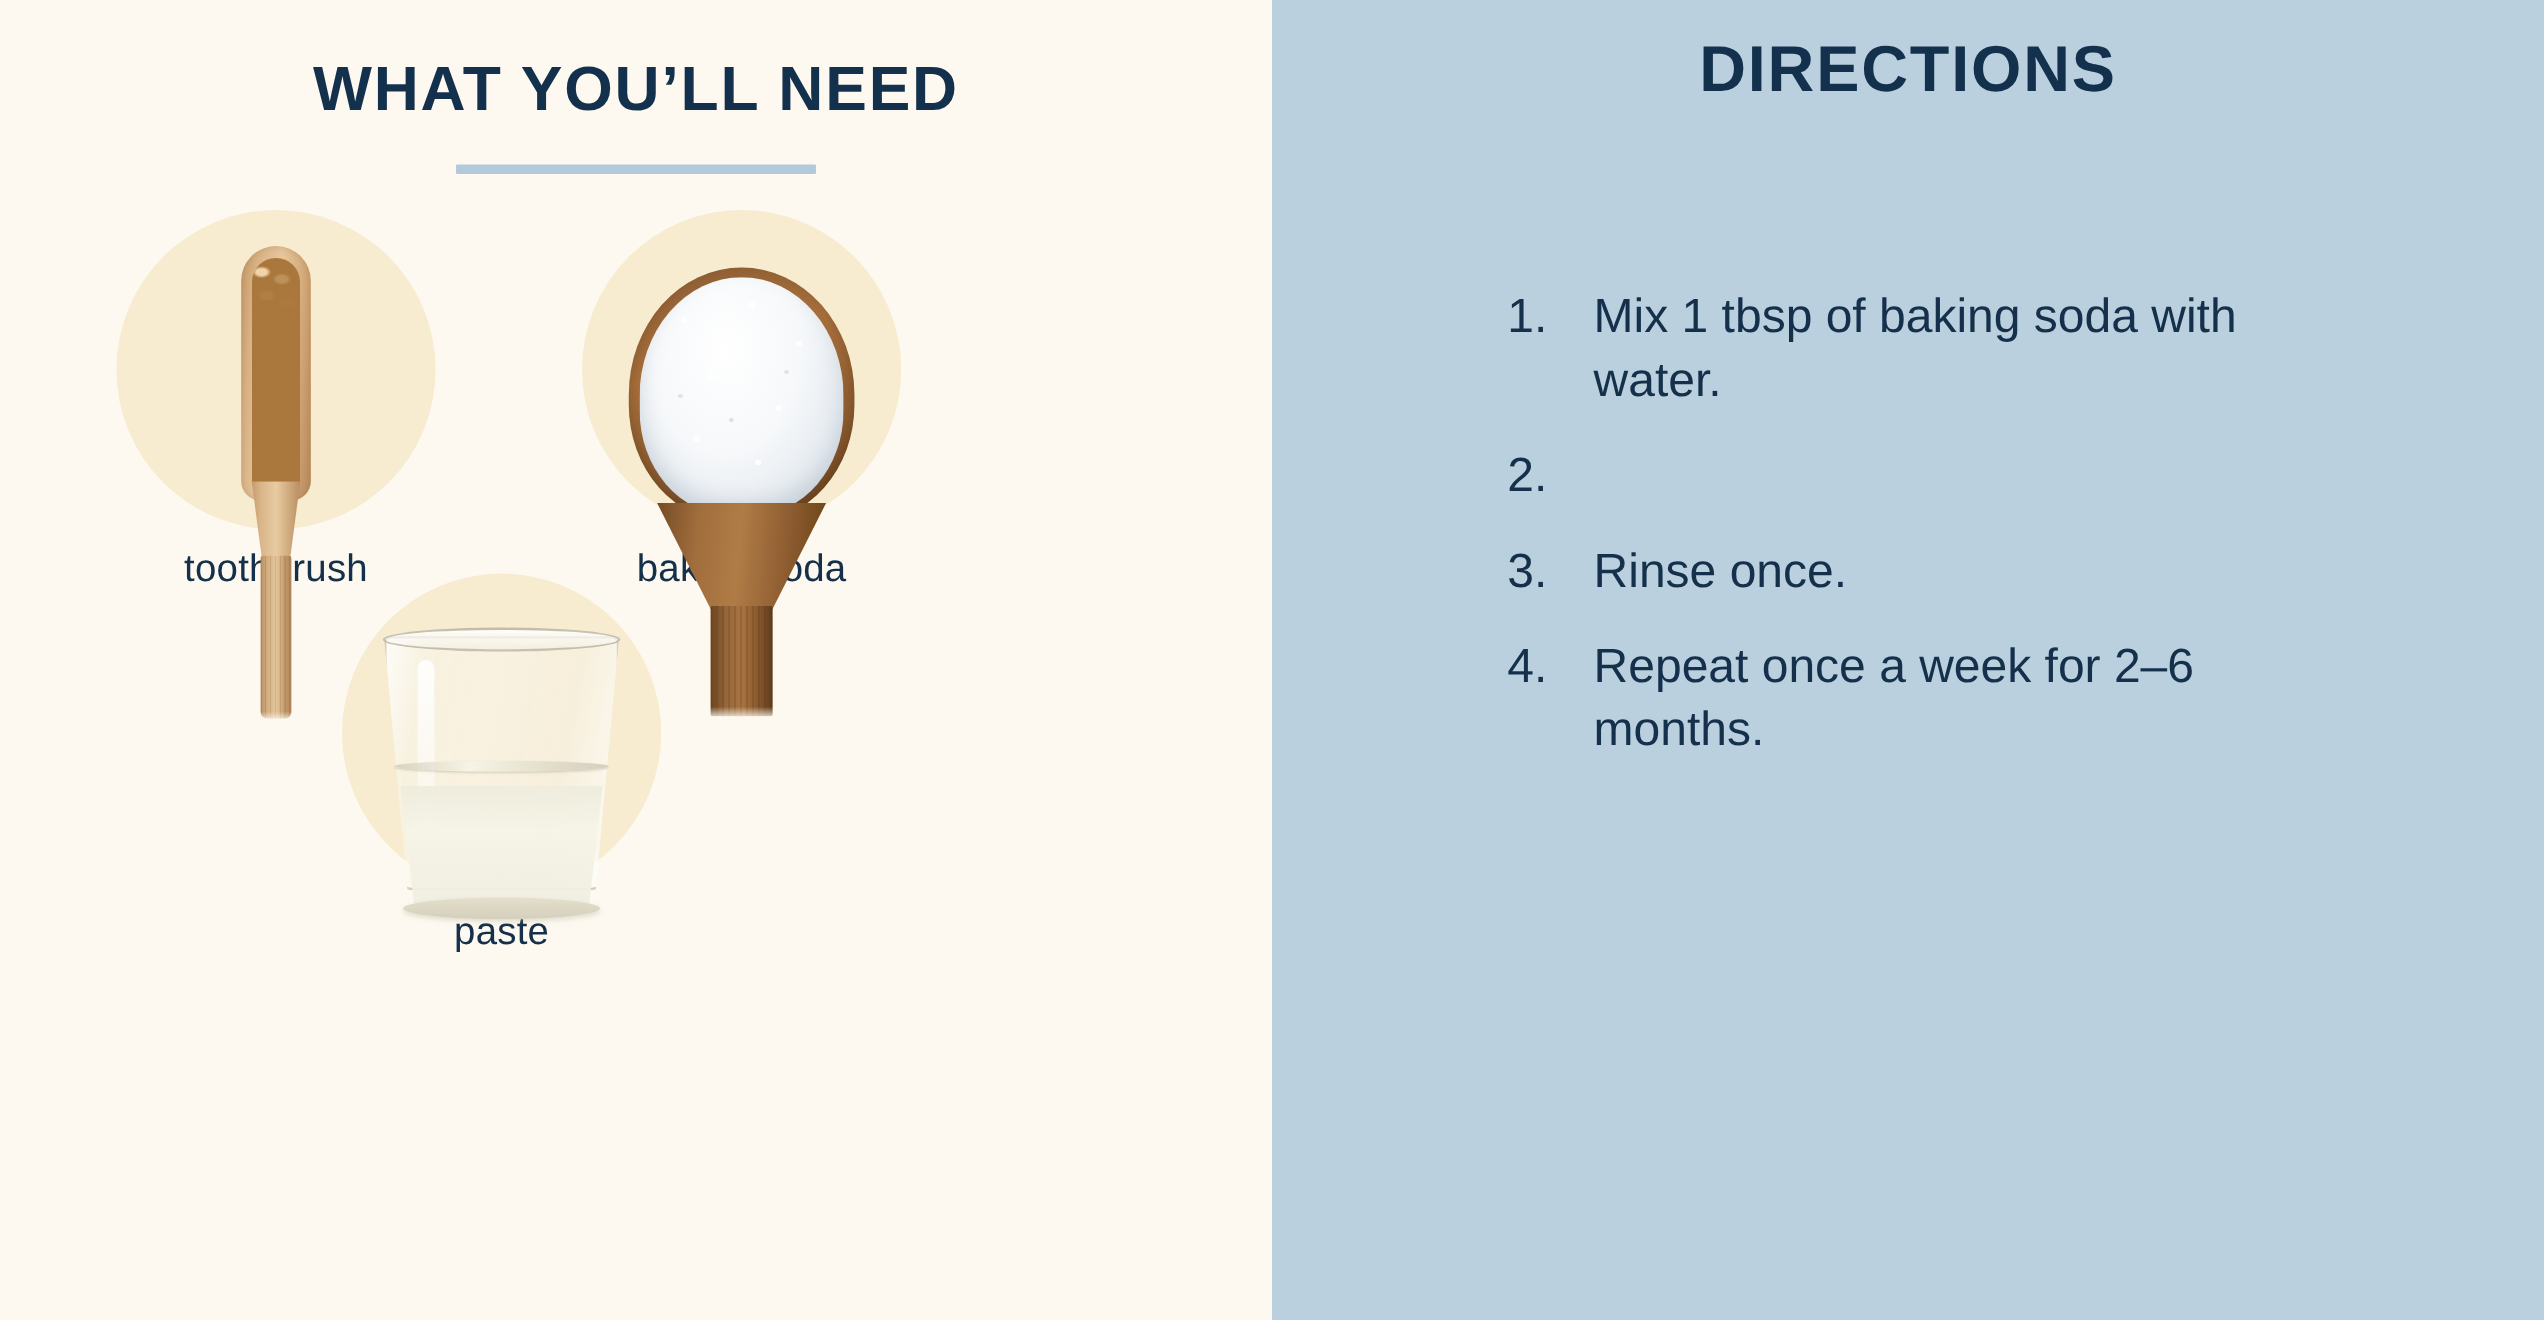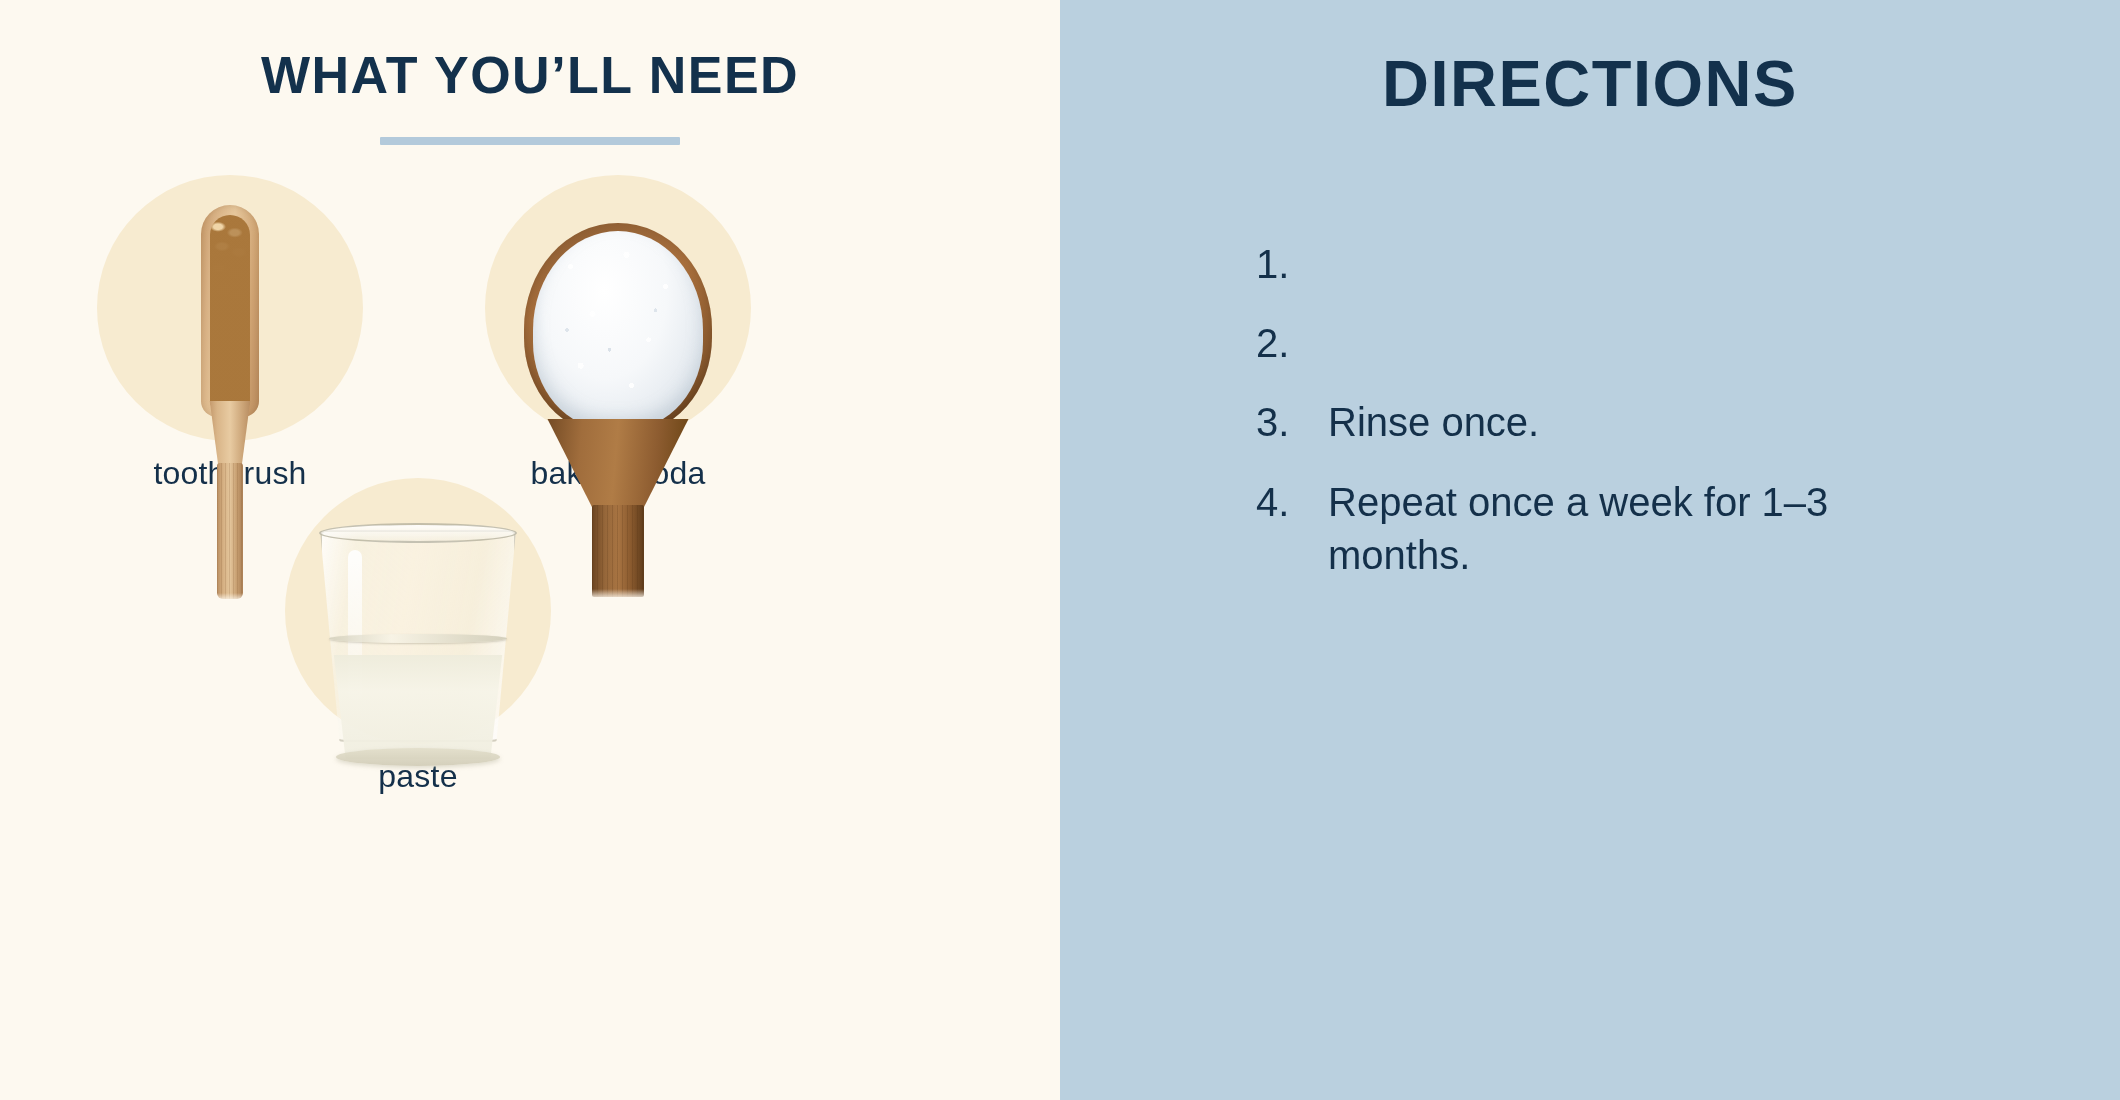--- a/index.html
+++ b/index.html
@@ -45,22 +45,22 @@
     color: #13314C;
     font-weight: 800;
     letter-spacing: 1.5px;
     font-family: "Liberation Sans", sans-serif;
   }
   .panel-title.left-title {
     top: 45px;
     font-size: 52px;
   }
   .panel-title.right-title {
-    top: 46px;
-    font-size: 65px;
+    top: 27px;
+    font-size: 54px;
   }
 
   .title-rule {
     position: absolute;
     height: 8px;
     border-radius: 1px;
   }
   .rule-left {
     top: 137px;
     left: 380px;
@@ -404,29 +404,30 @@
 
   </div>
 
   <div class="panel-right">
 
     <div class="panel-title right-title">DIRECTIONS</div>
 
     <ol class="directions-list">
       <li class="direction-item">
         <span class="direction-num">1.</span>
+        <span class="direction-text">Mix 1 tbsp of baking soda with water.</span>
       </li>
       <li class="direction-item">
         <span class="direction-num">2.</span>
       </li>
       <li class="direction-item">
         <span class="direction-num">3.</span>
         <span class="direction-text">Rinse once.</span>
       </li>
       <li class="direction-item">
         <span class="direction-num">4.</span>
-        <span class="direction-text">Repeat once a week for 1–3 months.</span>
+        <span class="direction-text">Repeat once a week for 2–6 months.</span>
       </li>
     </ol>
 
   </div>
 
 </div>
 
 </body></html>

